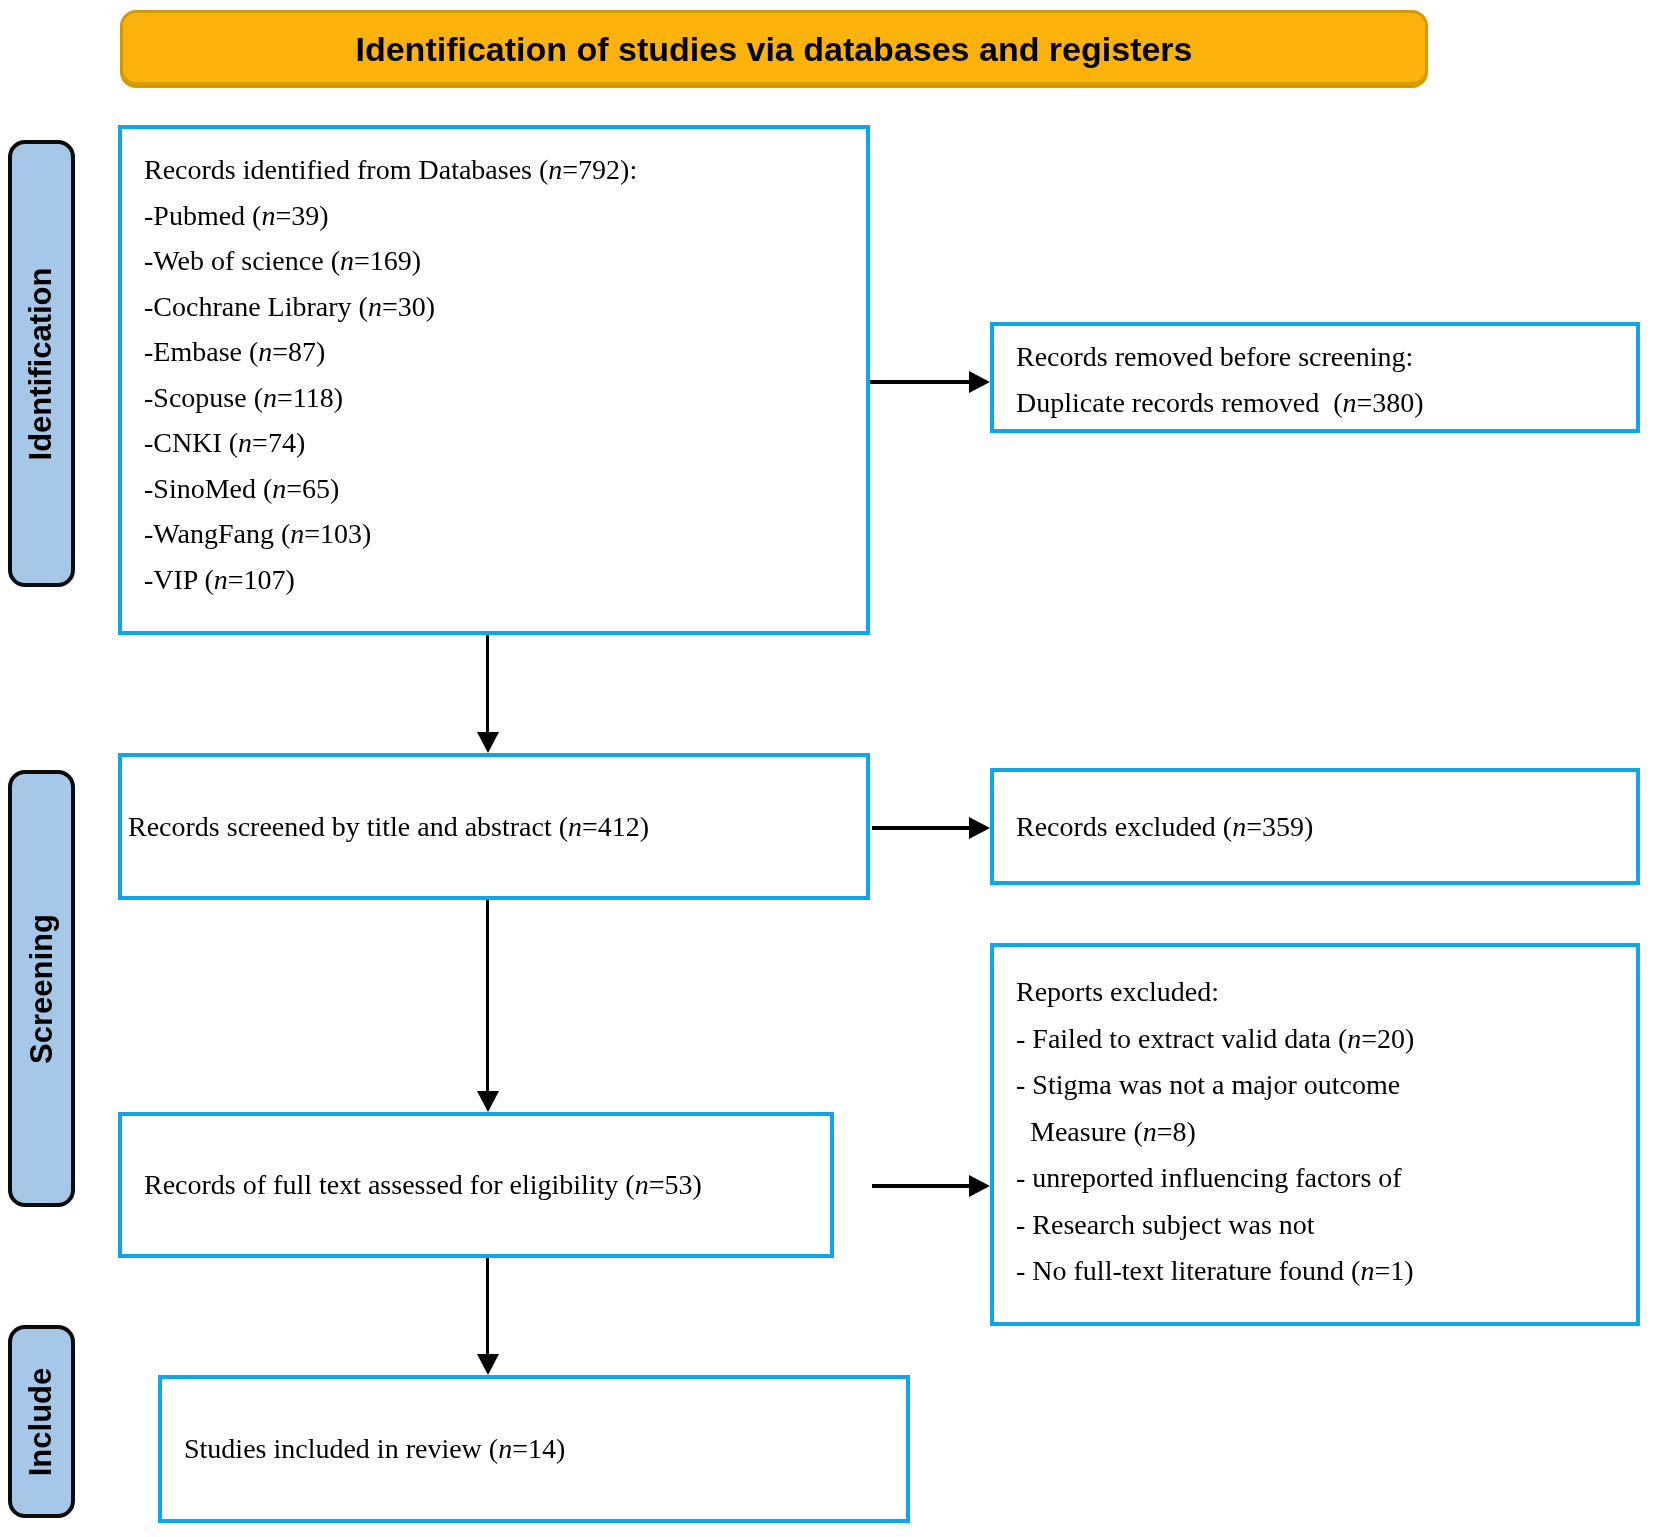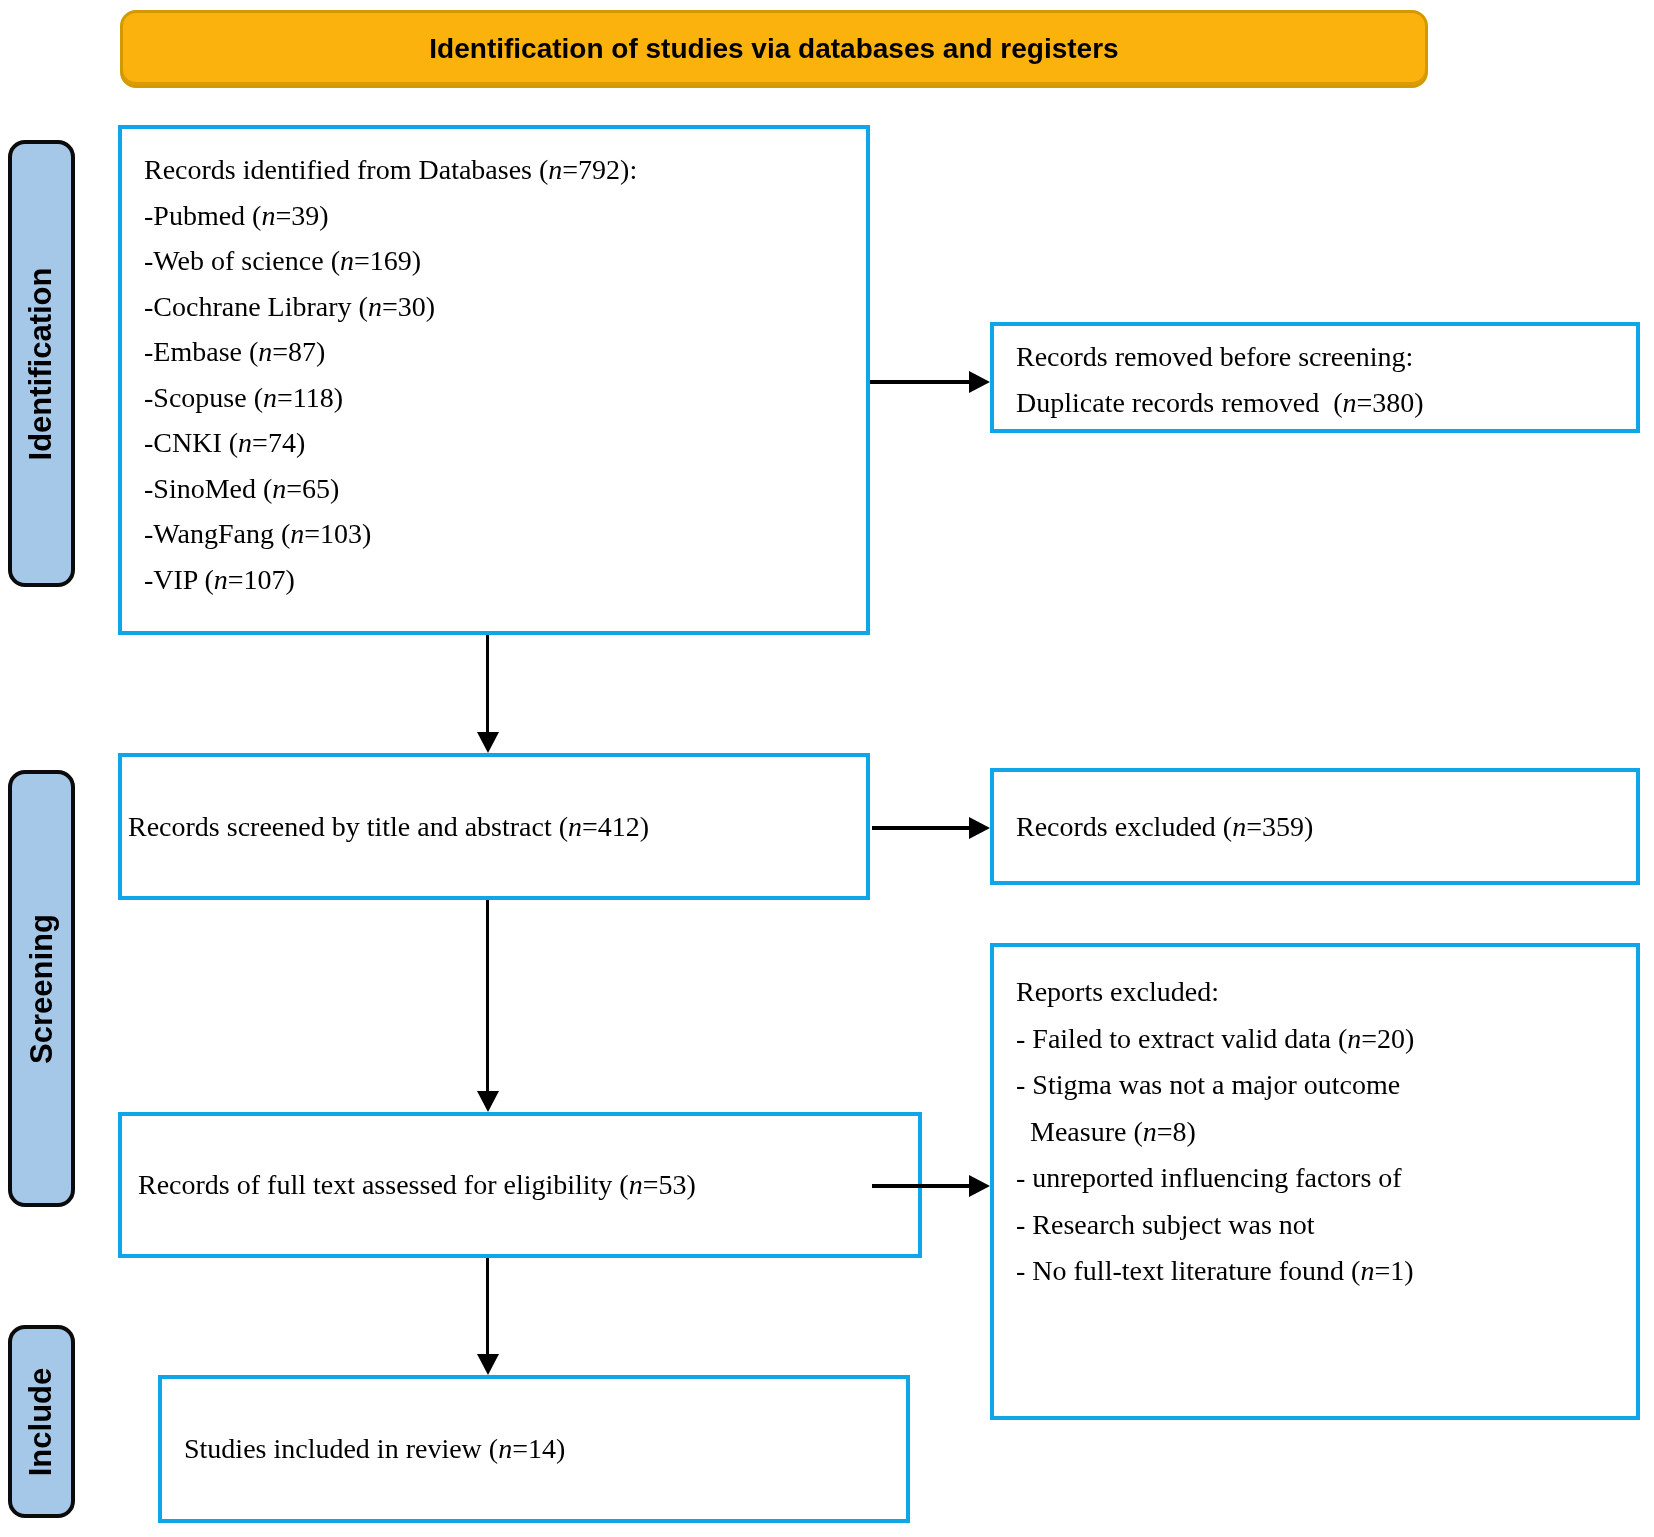--- a/index.html
+++ b/index.html
@@ -19,21 +19,21 @@
     overflow:hidden;
   }
   
   .banner{
     position:absolute;left:120px;top:10px;width:1308px;height:78px;
     background:var(--header_bg);
     border:3px solid var(--header_border);
     border-radius:16px;
     display:flex;align-items:center;justify-content:center;
     font-family:"Liberation Sans", sans-serif;
-    font-weight:bold;font-size:28px;
+    font-weight:bold;font-size:34px;
     box-shadow:inset 0 -3px 0 rgba(160,110,0,.35);
     text-align:center;
   }
   
   .stage{
     position:absolute;left:8px;width:67px;
     background:var(--stage_bg);
     border:4px solid #0b0b0b;
     border-radius:17px;
     display:flex;align-items:center;justify-content:center;
@@ -52,22 +52,22 @@
     position:absolute;background:#ffffff;
     border:4px solid #0ea5e9;
     font-size:28px;
   }
   .fbox .line{white-space:pre-wrap;line-height:45.5px;}
   .box-identified{left:118px;top:125px;width:752px;height:510px;padding:18px 10px 0 22px;}
   .box-removed{left:990px;top:322px;width:650px;height:111px;padding:8px 10px 0 22px;}
   .box-removed .line{line-height:46px;}
   .box-screened{left:118px;top:753px;width:752px;height:147px;display:flex;align-items:center;padding-left:6px;}
   .box-excluded{left:990px;top:768px;width:650px;height:117px;display:flex;align-items:center;padding-left:22px;}
-  .box-fulltext{left:118px;top:1112px;width:804px;height:146px;display:flex;align-items:center;padding-left:16px;}
-  .box-reports{left:990px;top:943px;width:650px;height:477px;padding:22px 8px 0 22px;}
+  .box-fulltext{left:118px;top:1112px;width:716px;height:146px;display:flex;align-items:center;padding-left:22px;}
+  .box-reports{left:990px;top:943px;width:650px;height:383px;padding:22px 8px 0 22px;}
   .box-reports .line{line-height:46.5px;}
   .box-included{left:118px;top:1375px;width:752px;height:148px;display:flex;align-items:center;padding-left:22px;margin-left:40px;}
   
   .vline{position:absolute;width:3px;background:var(--line_color);}
   .hline{position:absolute;height:4px;background:var(--line_color);}
   .head-down{
     position:absolute;width:0;height:0;
     border-left:11px solid transparent;border-right:11px solid transparent;
     border-top:21px solid var(--line_color);
   }

